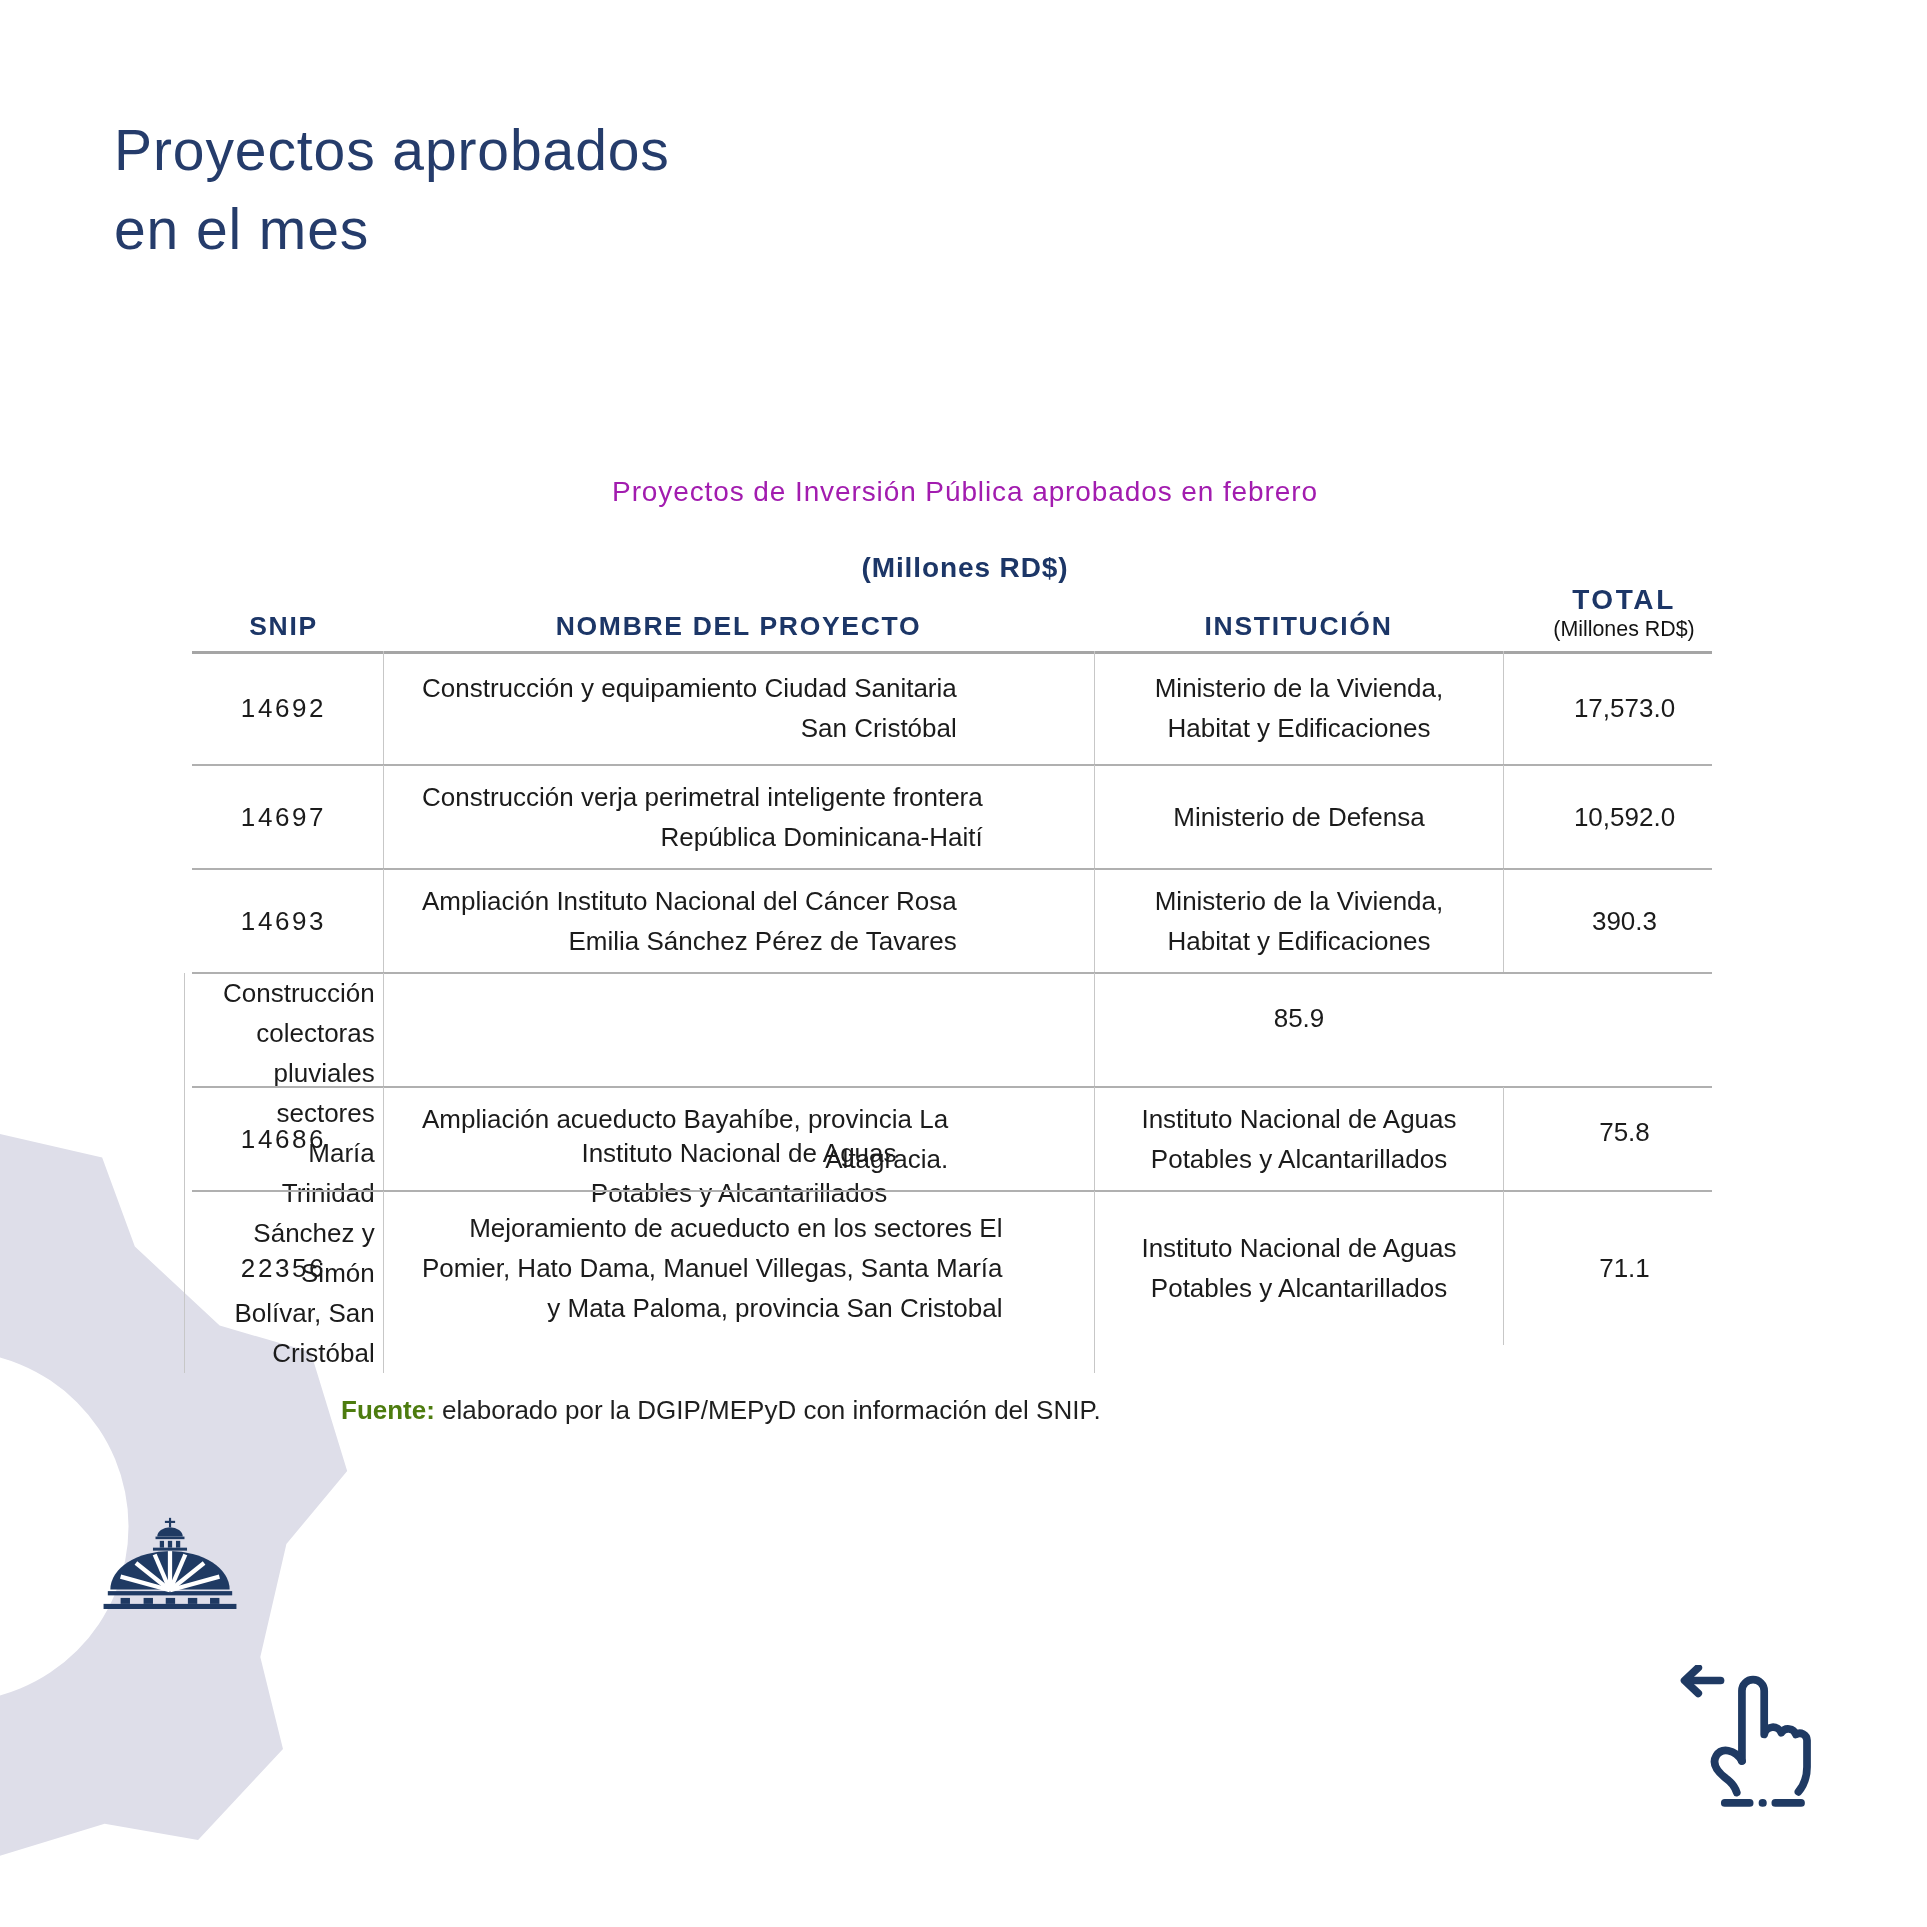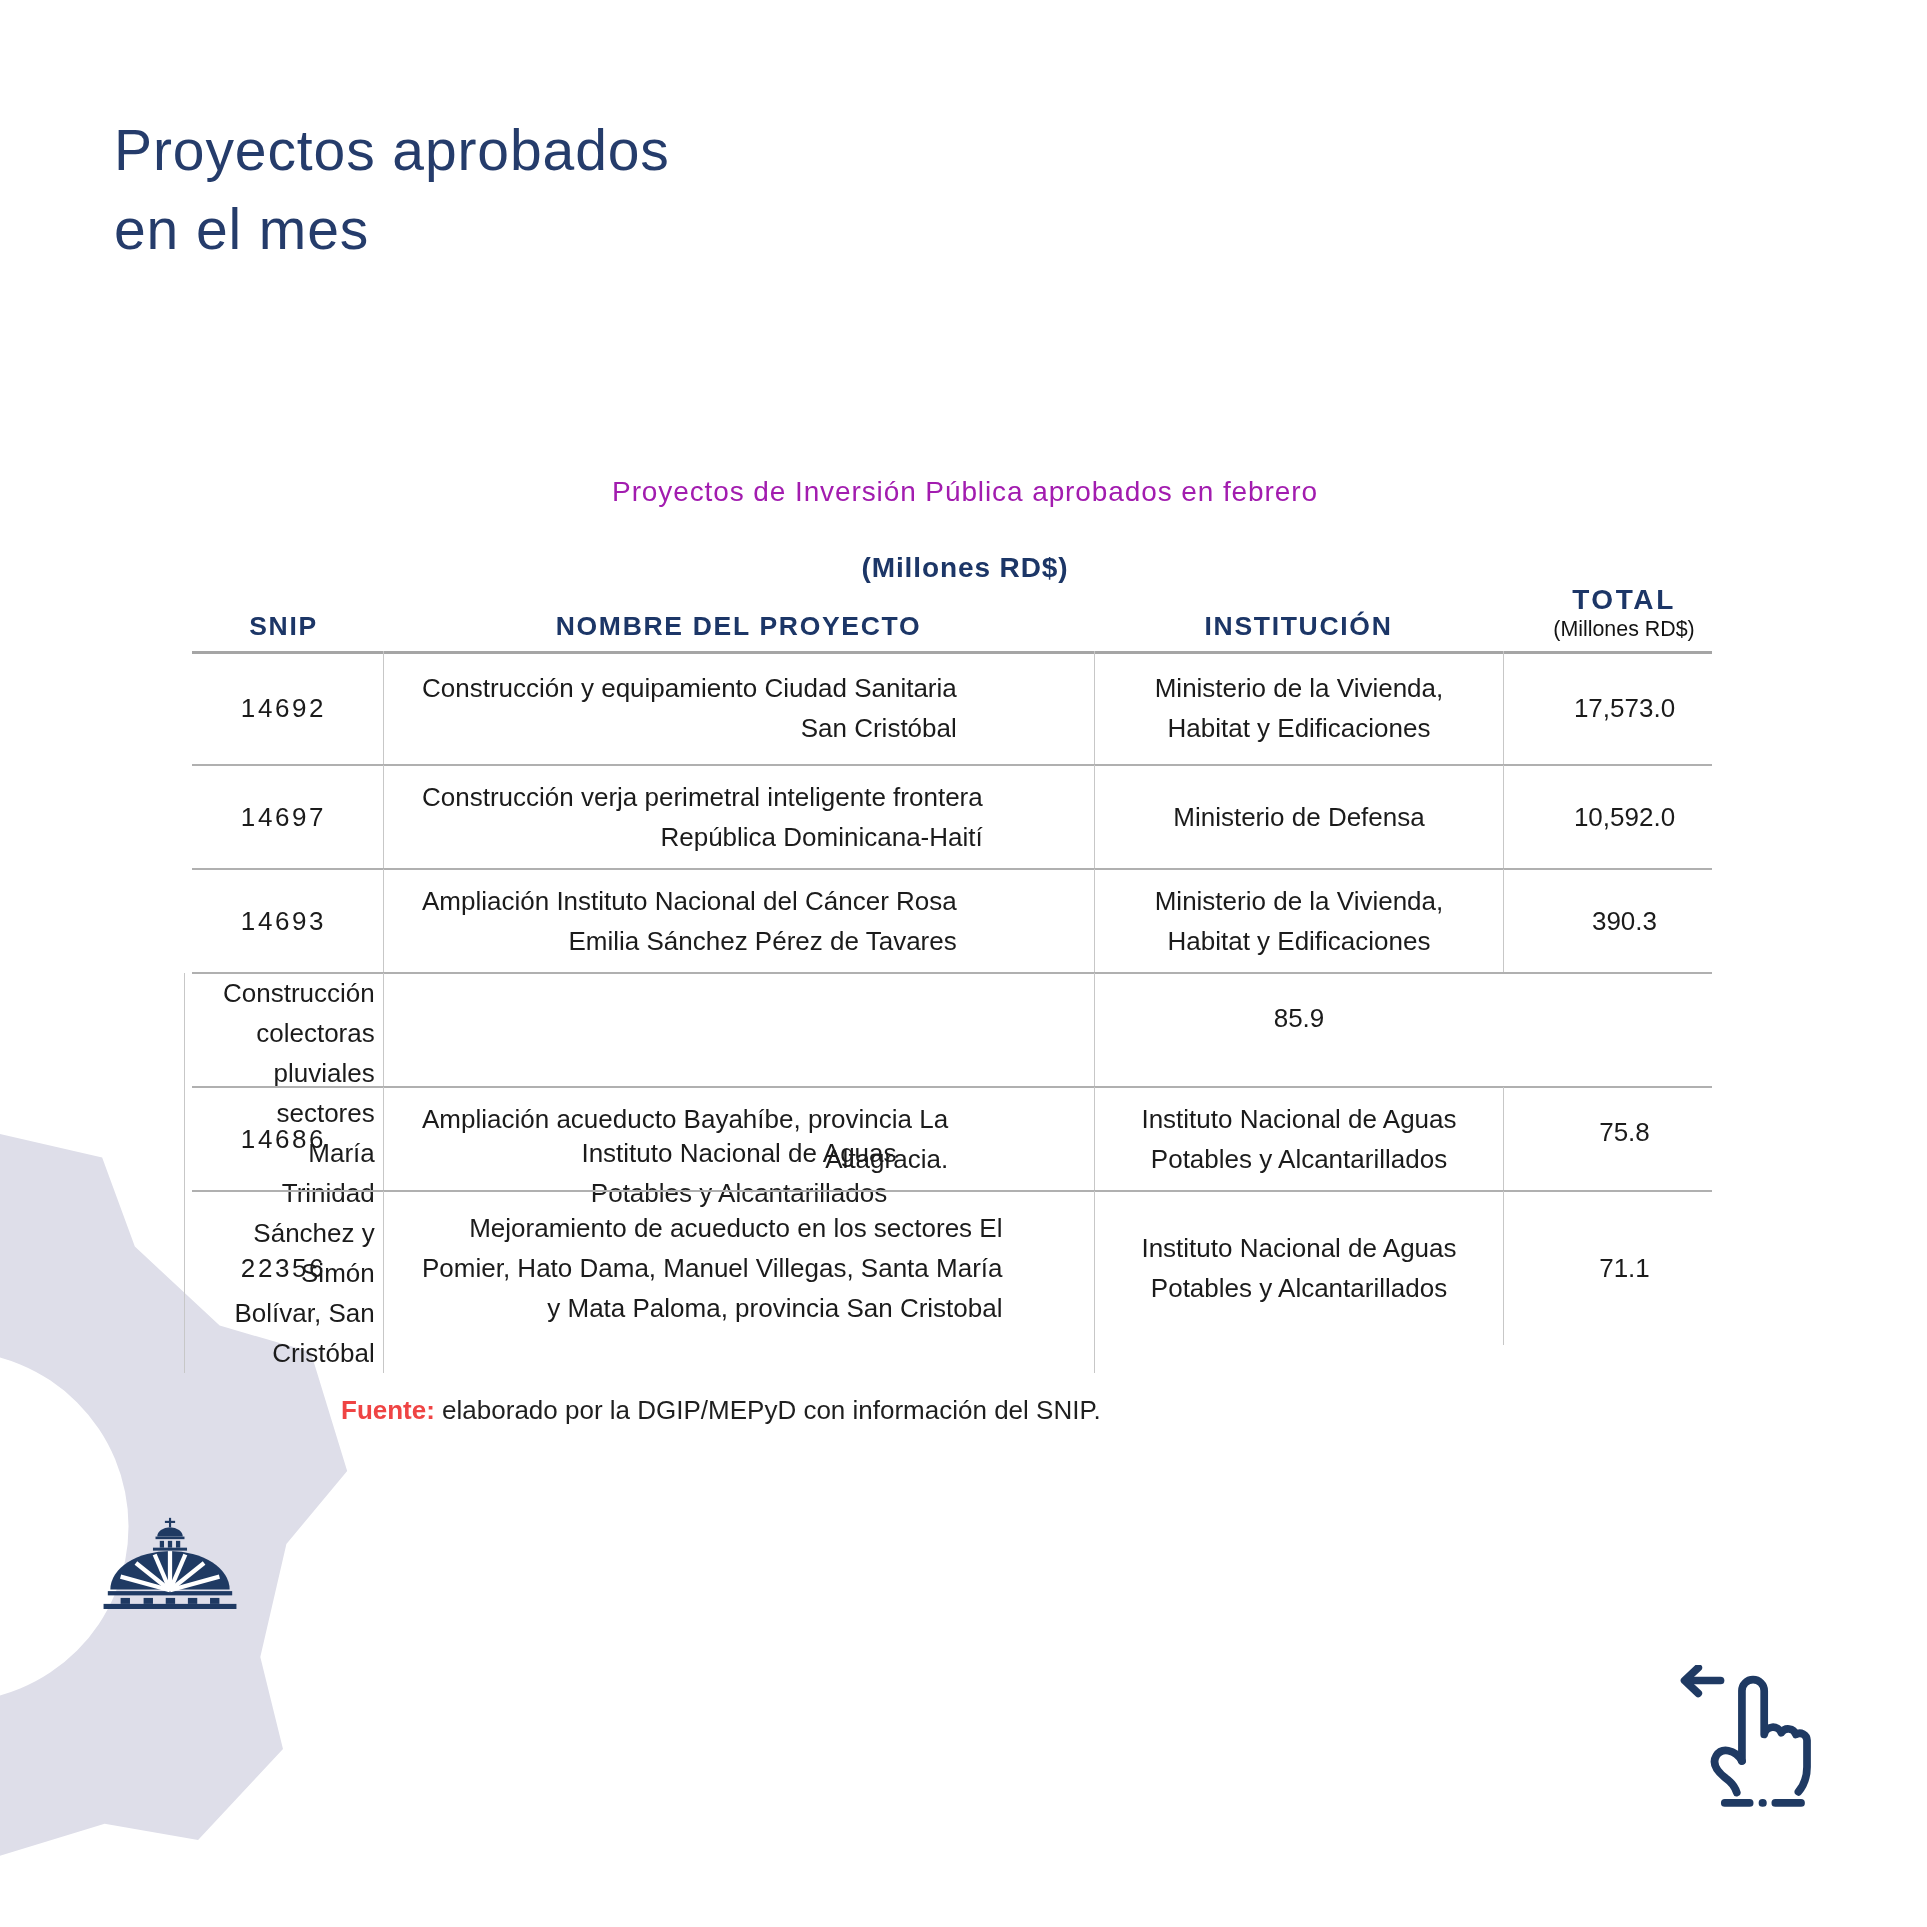--- a/index.html
+++ b/index.html
@@ -48,21 +48,21 @@
   .cell{display:flex;align-items:center;justify-content:center;box-sizing:border-box;
         text-align:center;white-space:pre-line;}
   .c-snip{letter-spacing:2.6px;}
   .c-name{justify-content:flex-start;text-align:right;padding-left:38px;padding-right:31px;}
   .c-inst{padding:0 26px;}
   .row .c-name,.row .c-inst,.row .c-total{border-left:1.7px solid #c7c7c7;}
   .top-total .c-total{align-items:flex-start;padding-top:25px;}
   .sep{position:absolute;bottom:-0.9px;left:7.7px;width:1520px;height:1.7px;background:#b0b0b0;}
   
   .source{position:absolute;left:341px;top:1395px;font-size:26px;color:#1f1f1f;}
-  .source b{color:#ef4444;font-weight:700;}
+  .source b{color:#4d7c0f;font-weight:700;}
 </style>
 </head>
 <body>
 
 <svg class="gear-svg" viewBox="0 1280 640 971" aria-hidden="true">
   <path id="gear-path" fill="#DEDEE9" fill-rule="evenodd" d="M256.5,1548.3L362.9,1579.2L405.5,1718.3L334.5,1803.4L304.0,1935.4L330.5,2043.0L231.3,2149.4L122.1,2130.5L-7.5,2170.1L-87.4,2246.9L-229.2,2214.1L-267.4,2110.1L-366.5,2017.7L-472.9,1986.8L-515.5,1847.7L-444.5,1762.6L-414.0,1630.6L-440.5,1523.0L-341.3,1416.6L-232.1,1435.5L-102.5,1395.9L-22.6,1319.1L119.2,1351.9L157.4,1455.9ZM-260,1783 a205,205 0 1 0 410,0 a205,205 0 1 0 -410,0 Z"></path>
 </svg>
 
 <div class="page-title">Proyectos aprobados
 en el mes</div>

